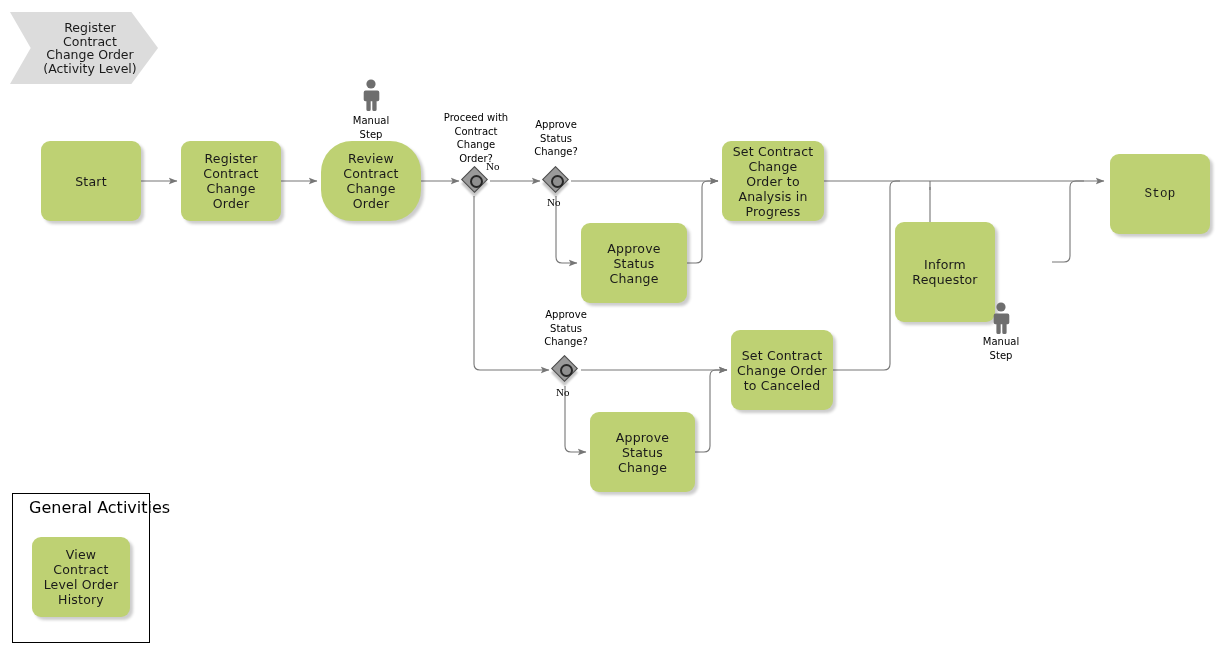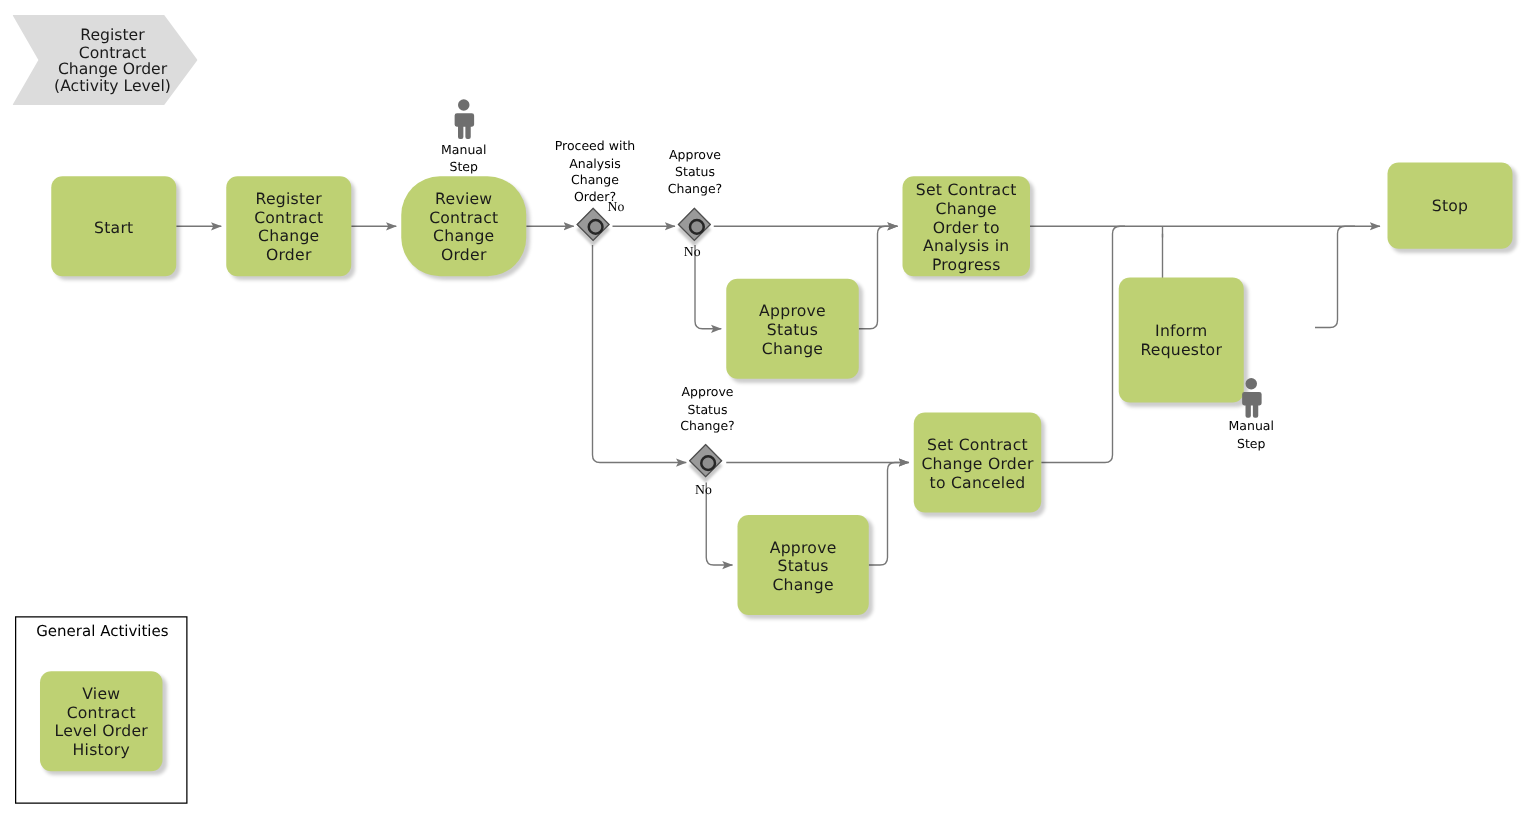--- a/index.html
+++ b/index.html
@@ -115,21 +115,21 @@
 
   
   .legend {
     position: absolute;
     box-sizing: border-box;
     background: #ffffff;
     border: 1px solid #000000;
   }
   .legend-title {
     position: absolute;
-    font-size: 12px;
+    font-size: 16px;
     color: #000000;
     white-space: nowrap;
   }
 </style>
 </head>
 <body>
 
 <div id="canvas">
 
   <svg id="wires" viewBox="0 0 1220 655" xmlns="http://www.w3.org/2000/svg">
@@ -221,30 +221,30 @@
     <span>Set Contract
 Change Order
 to Canceled</span>
   </div>
 
   <div class="task" style="left:895px; top:222px; width:100px; height:100px;">
     <span>Inform
 Requestor</span>
   </div>
 
-  <div class="task" style="left:1110px; top:130px; width:100px; height:69px;">
+  <div class="task" style="left:1110px; top:154px; width:100px; height:80px;font-family:Liberation Mono, monospace;">
     <span>Stop</span>
   </div>
 
   <div class="gateway" style="left:462px; top:167px;">
     <div class="diamond"></div>
     <div class="ring"></div>
   </div>
   <div class="lbl center" style="left:424px; top:111px; width:104px;">Proceed with
-Analysis
+Contract
 Change
 Order?</div>
   <div class="lbl small" style="left:486px; top:160px;">No</div>
 
   <div class="gateway" style="left:543px; top:167px;">
     <div class="diamond"></div>
     <div class="ring"></div>
   </div>
   <div class="lbl center" style="left:512px; top:118px; width:88px;">Approve
 Status

